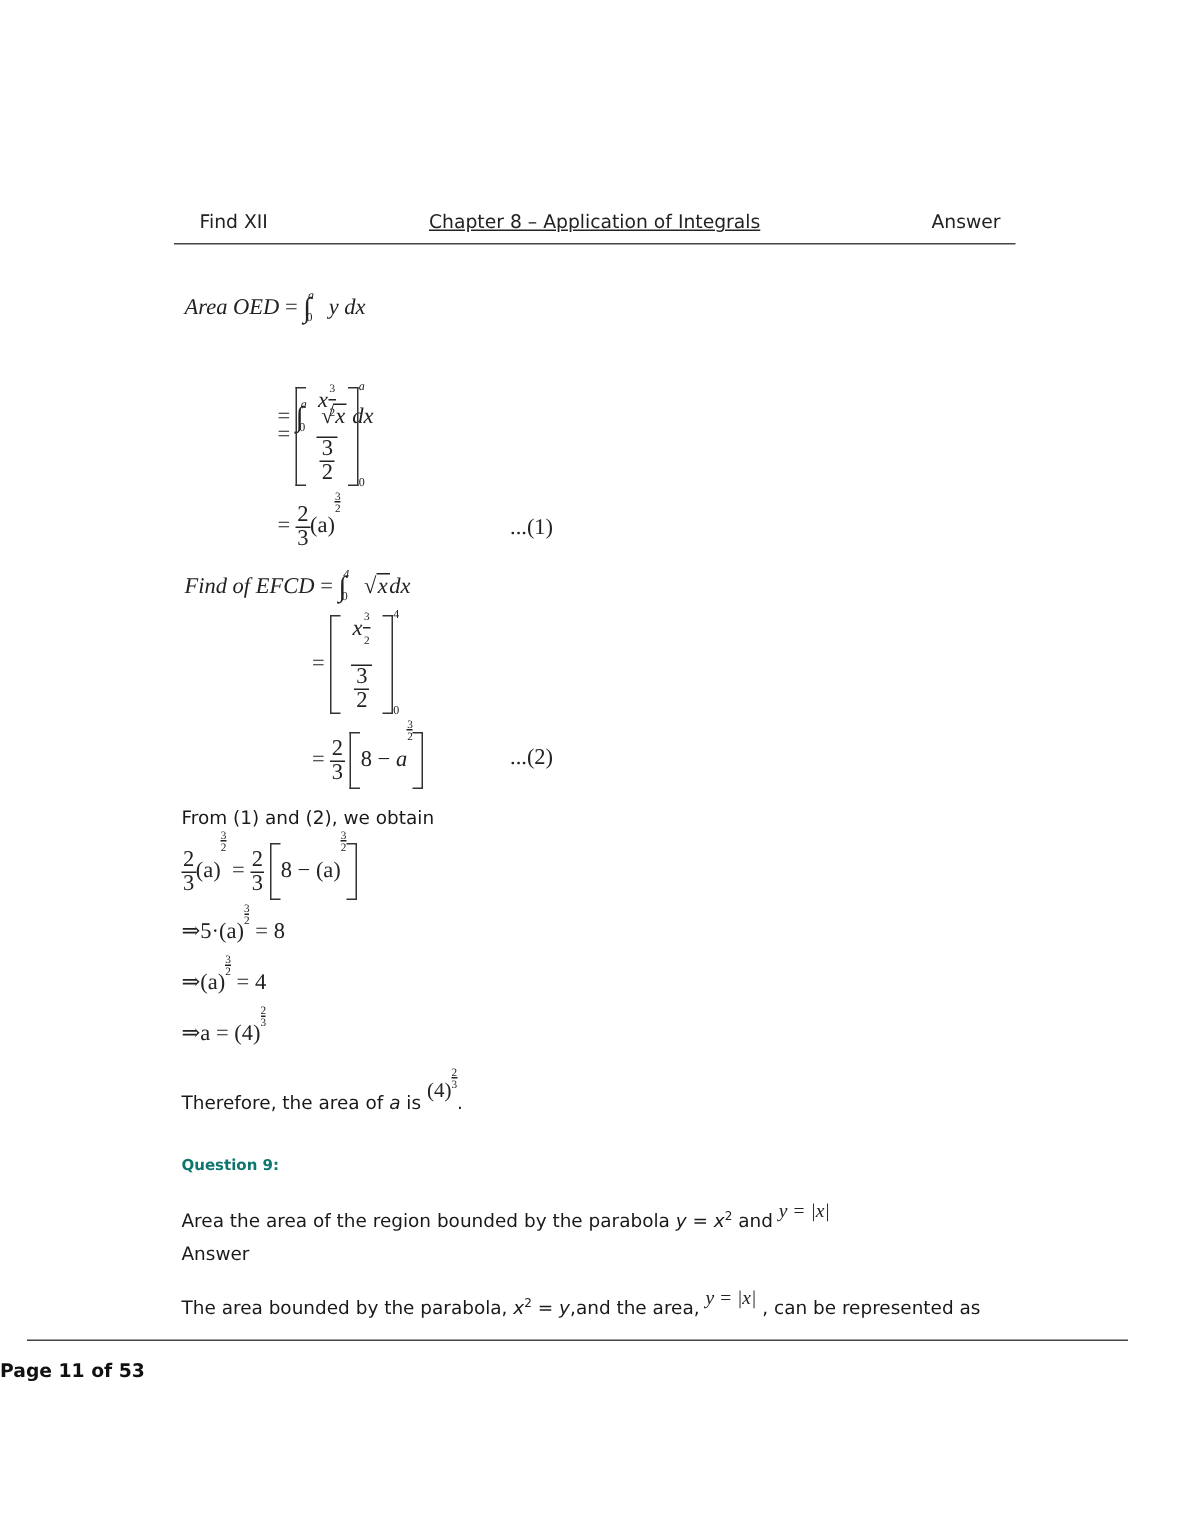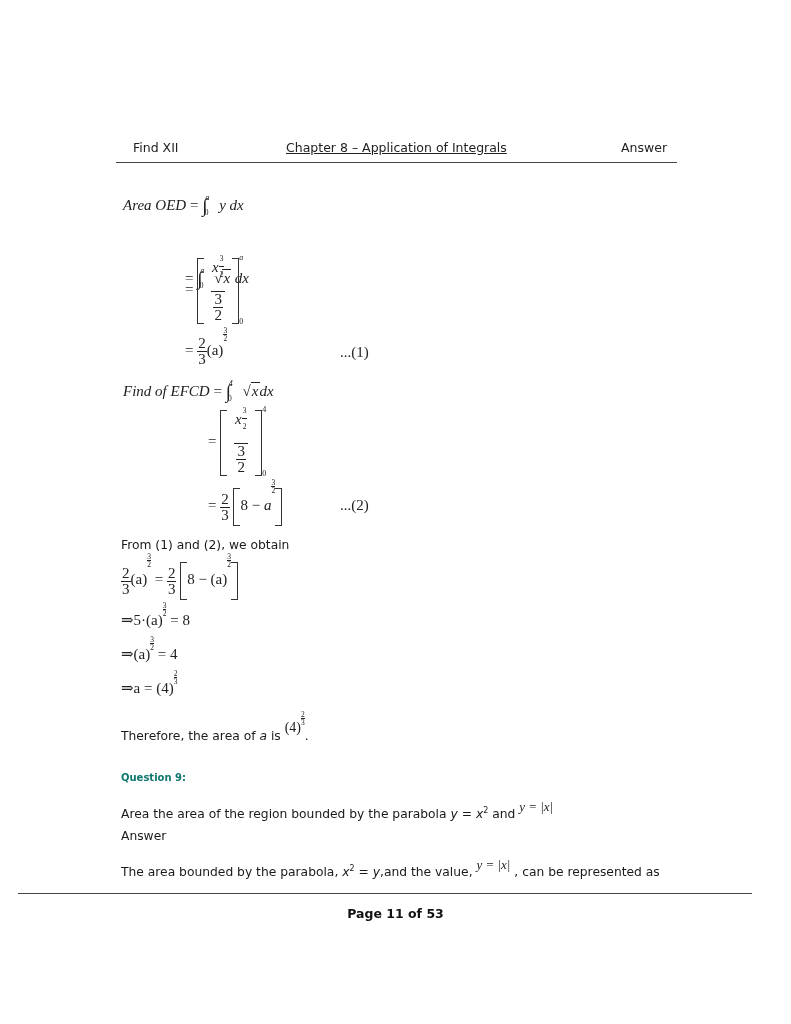--- a/index.html
+++ b/index.html
@@ -25,21 +25,21 @@
     .sfrac .d { display: block; }
     .brk-l { display: inline-block; width: 6px; border: 1.3px solid #333; border-right: none; vertical-align: middle; }
     .brk-r { display: inline-block; width: 6px; border: 1.3px solid #333; border-left: none; vertical-align: middle; }
     .sqrt { display: inline-block; }
     .sqrt .rad { border-top: 1px solid #222; padding: 0 1px; font-style: italic; }
 
     .txt { font-family: "DejaVu Sans", sans-serif; font-size: 12.3px; color: #1a1a1a; white-space: nowrap; }
     .qhead { font-family: "DejaVu Sans", sans-serif; font-size: 10px; font-weight: bold; color: #0f766e; }
 
     .ftr-rule { top: 893px; left: 18px; width: 734px; height: 0; border-top: 1.5px solid #444; }
-    .ftr { top: 906px; left: 0; width: 791px; text-align: center; font-family: "DejaVu Sans", sans-serif; font-weight: bold; font-size: 12.5px; color: #111; }
+    .ftr { top: 906px; left: 0; width: 791px; font-family: "DejaVu Sans", sans-serif; font-weight: bold; font-size: 12.5px; color: #111; }
   </style>
 </head>
 <body>
 
 <div class="abs hdr sans" style="left:133px;">Find XII</div>
 <div class="abs hdr sans" style="left:286px;text-decoration:underline;">Chapter 8 – Application of Integrals</div>
 <div class="abs hdr sans" style="left:621px;">Answer</div>
 <div class="abs hdr-rule"></div>
 
 <div class="abs m" style="left:123px; top:193px;">
@@ -123,17 +123,17 @@
 
 <div class="abs qhead" style="left:121px; top:772px;">Question 9:</div>
 
 <div class="abs txt" style="left:121px; top:806px;">
   <span>Area the area of the region bounded by the parabola </span><i>y</i><span> = </span><i>x</i><sup style="font-size:8px;">2</sup><span> and </span><span class="m" style="font-size:13px; font-style:italic; position:relative; top:-7px;">y = |x|</span>
 </div>
 
 <div class="abs txt" style="left:121px; top:829px;">Answer</div>
 
 <div class="abs txt" style="left:121px; top:864px;">
-  <span>The area bounded by the parabola, </span><i>x</i><sup style="font-size:8px;">2</sup><span> = </span><i>y</i><span>,and the value, </span><span class="m" style="font-size:13px; font-style:italic; position:relative; top:-7px;">y = |x|</span><span> , can be represented as</span>
+  <span>The area bounded by the parabola, </span><i>x</i><sup style="font-size:8px;">2</sup><span> = </span><i>y</i><span>,and the area, </span><span class="m" style="font-size:13px; font-style:italic; position:relative; top:-7px;">y = |x|</span><span> , can be represented as</span>
 </div>
 
 <div class="abs ftr-rule"></div>
 <div class="abs ftr">Page 11 of 53</div>
 
 </body></html>

